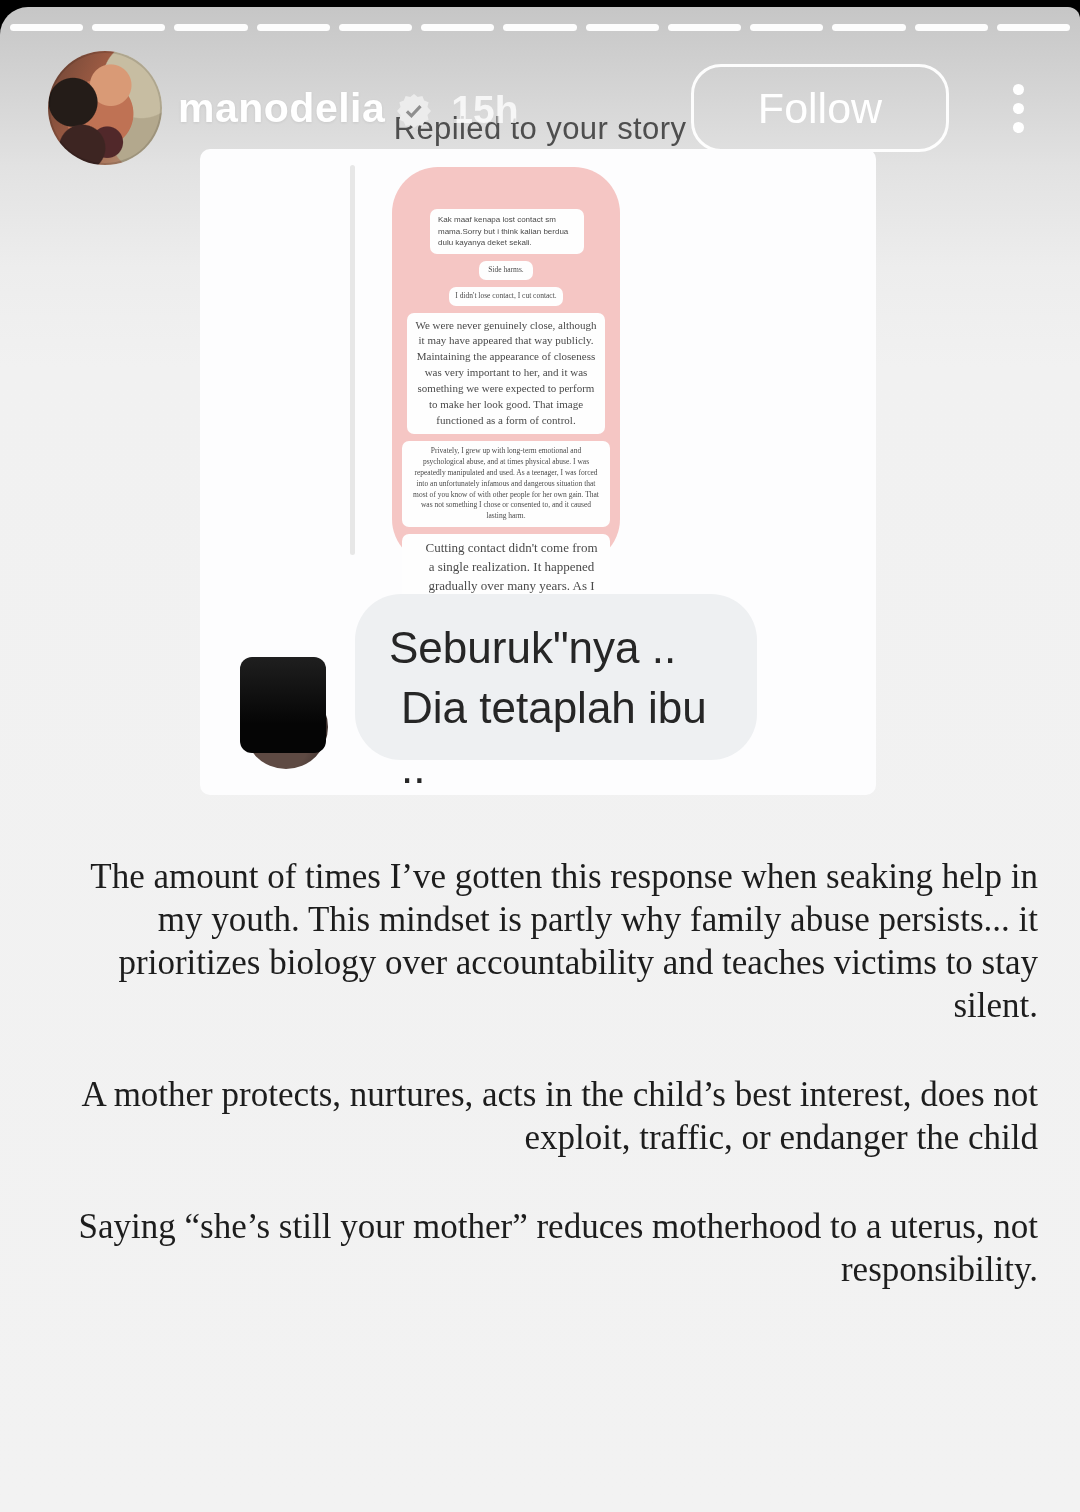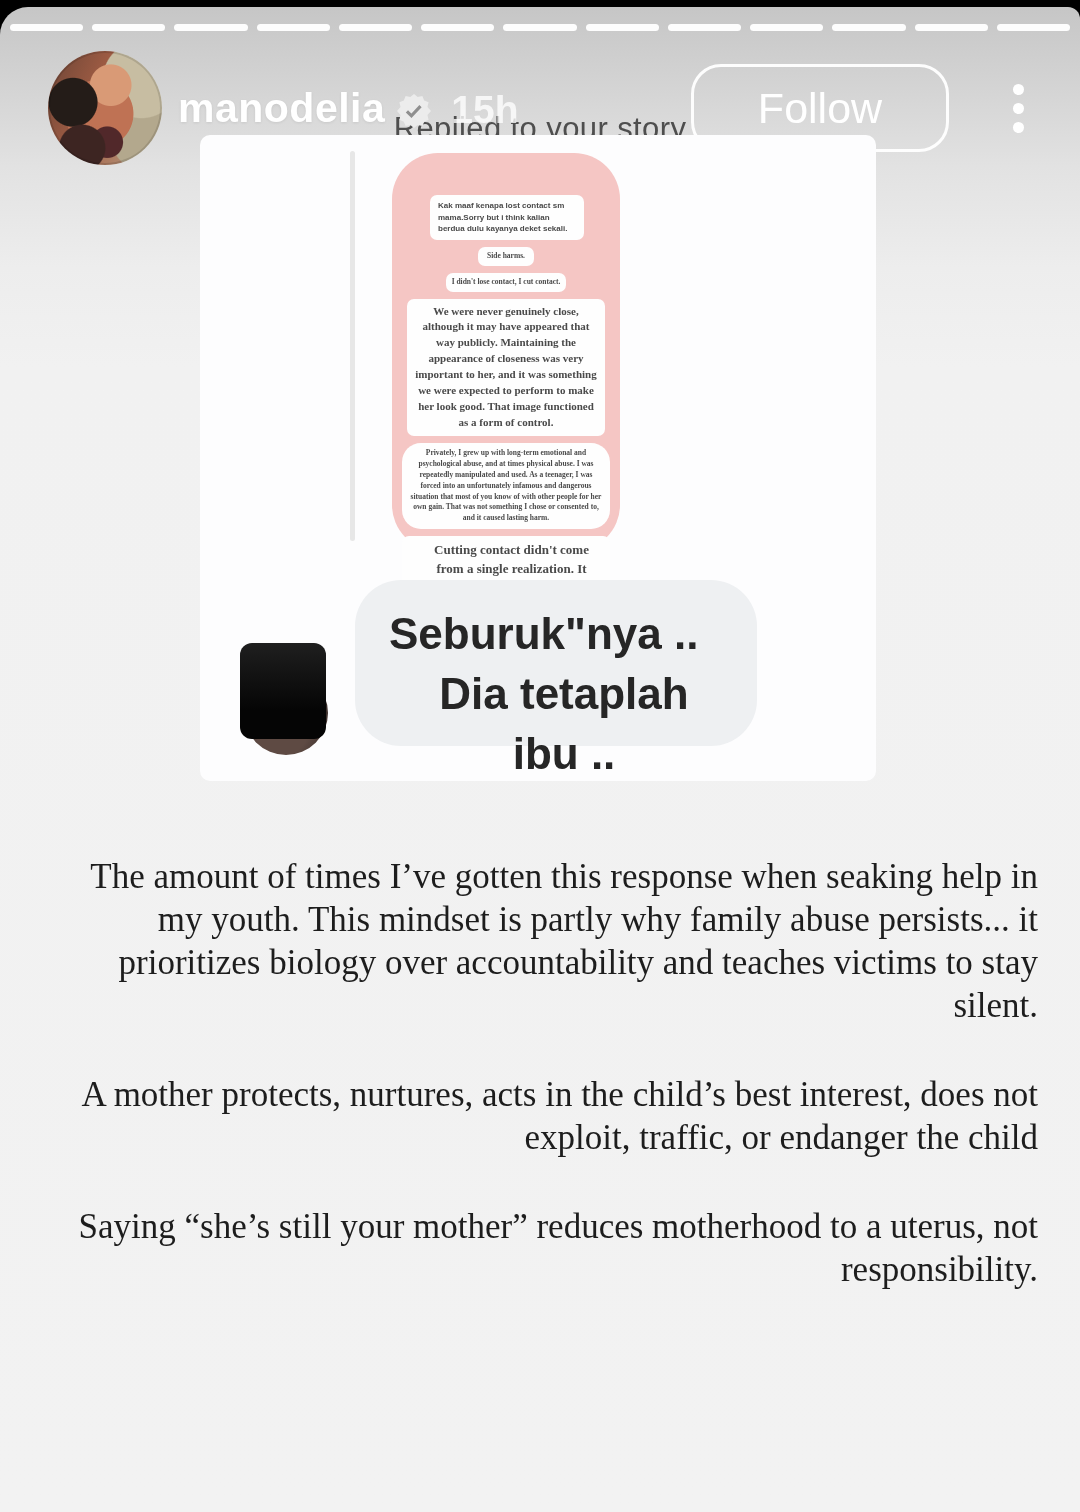--- a/index.html
+++ b/index.html
@@ -39,45 +39,45 @@
   .follow-btn{ margin-left:auto; width:258px; height:88px; border:3px solid rgba(255,255,255,0.95);
                border-radius:30px; background:transparent; color:#fff; font-size:43px; font-weight:500;
                font-family:"Liberation Sans", sans-serif; display:flex; align-items:center; justify-content:center; }
   .kebab{ margin-left:58px; display:flex; flex-direction:column; gap:8px; align-items:center; padding:6px; }
   .kebab i{ width:11px; height:11px; border-radius:50%; background:#fff; }
 
   .replied-context{ position:absolute; top:104px; left:0; width:100%; text-align:center;
                     color:#4e4e4e; font-size:31px; letter-spacing:0.4px; }
 
   
-  .dm-card{ position:absolute; left:200px; top:128px; width:676px; height:646px;
-            background:#fdfdfe; border-radius:10px;font-weight:bold; }
+  .dm-card{ position:absolute; left:200px; top:142px; width:676px; height:646px;
+            background:#fdfdfe; border-radius:10px; }
   .preview-line{ position:absolute; left:150px; top:16px; width:5px; height:390px;
                  background:#e7e7e7; border-radius:3px; }
 
   .phone{ position:absolute; left:192px; top:18px; width:228px; height:398px;
           background:#f5c6c4; border-radius:46px;
           display:flex; flex-direction:column; align-items:center; padding-top:32px; }
   .redacted-pill{ width:46px; height:8px; background:#402e2c; border-radius:4px;
                   align-self:flex-start; margin-left:58px; }
   .bubble{ background:#fefefe; color:#4a4a4a; border-radius:7px; padding:5px 8px; margin-top:7px;
            font-size:7.5px; line-height:1.45; text-align:center; font-family:"Liberation Serif", serif; }
   .msg-1{ align-self:flex-start; margin-left:38px; margin-top:10px; width:154px; text-align:left;
           font-family:"Liberation Sans", sans-serif; font-size:8px; }
   .msg-2{ padding:4px 9px; }
   .msg-3{ padding:4px 6px; }
   .msg-4{ width:198px; font-size:11px; }
-  .msg-5{ width:208px; font-size:7.5px;border-radius:19px; }
+  .msg-5{ width:208px; font-size:7.5px; }
   .msg-6{ width:208px; font-size:13px;padding-left:19px; }
 
   
   .reply-bubble{ position:absolute; left:155px; top:445px; width:402px; height:166px;
                  background:#eef0f2; border-radius:46px; padding:24px 30px 0 34px;
                  color:#262626; font-size:44px; line-height:60px; }
-  .reply-line2{ padding-left:12px;text-align:center; }
+  .reply-line2{ padding-left:12px; }
   .censored-avatar{ position:absolute; left:40px; top:508px; width:88px; height:118px; }
   .censored-avatar .face{ position:absolute; left:4px; top:28px; width:84px; height:84px; border-radius:50%;
         background:radial-gradient(circle at 45% 70%, #5e4a43 0 35%, #2a211f 80%); }
   .censored-avatar .block{ position:absolute; left:0; top:0; width:86px; height:96px; border-radius:12px;
         background:linear-gradient(180deg,#1f1f1f,#050505 70%); }
 
   
   .caption{ position:absolute; top:848px; left:42px; width:996px; text-align:right;
             font-family:"Liberation Serif", serif; color:#1d1d1d; font-size:35px; line-height:1.23; }
   .caption p{ margin-bottom:46px; }

